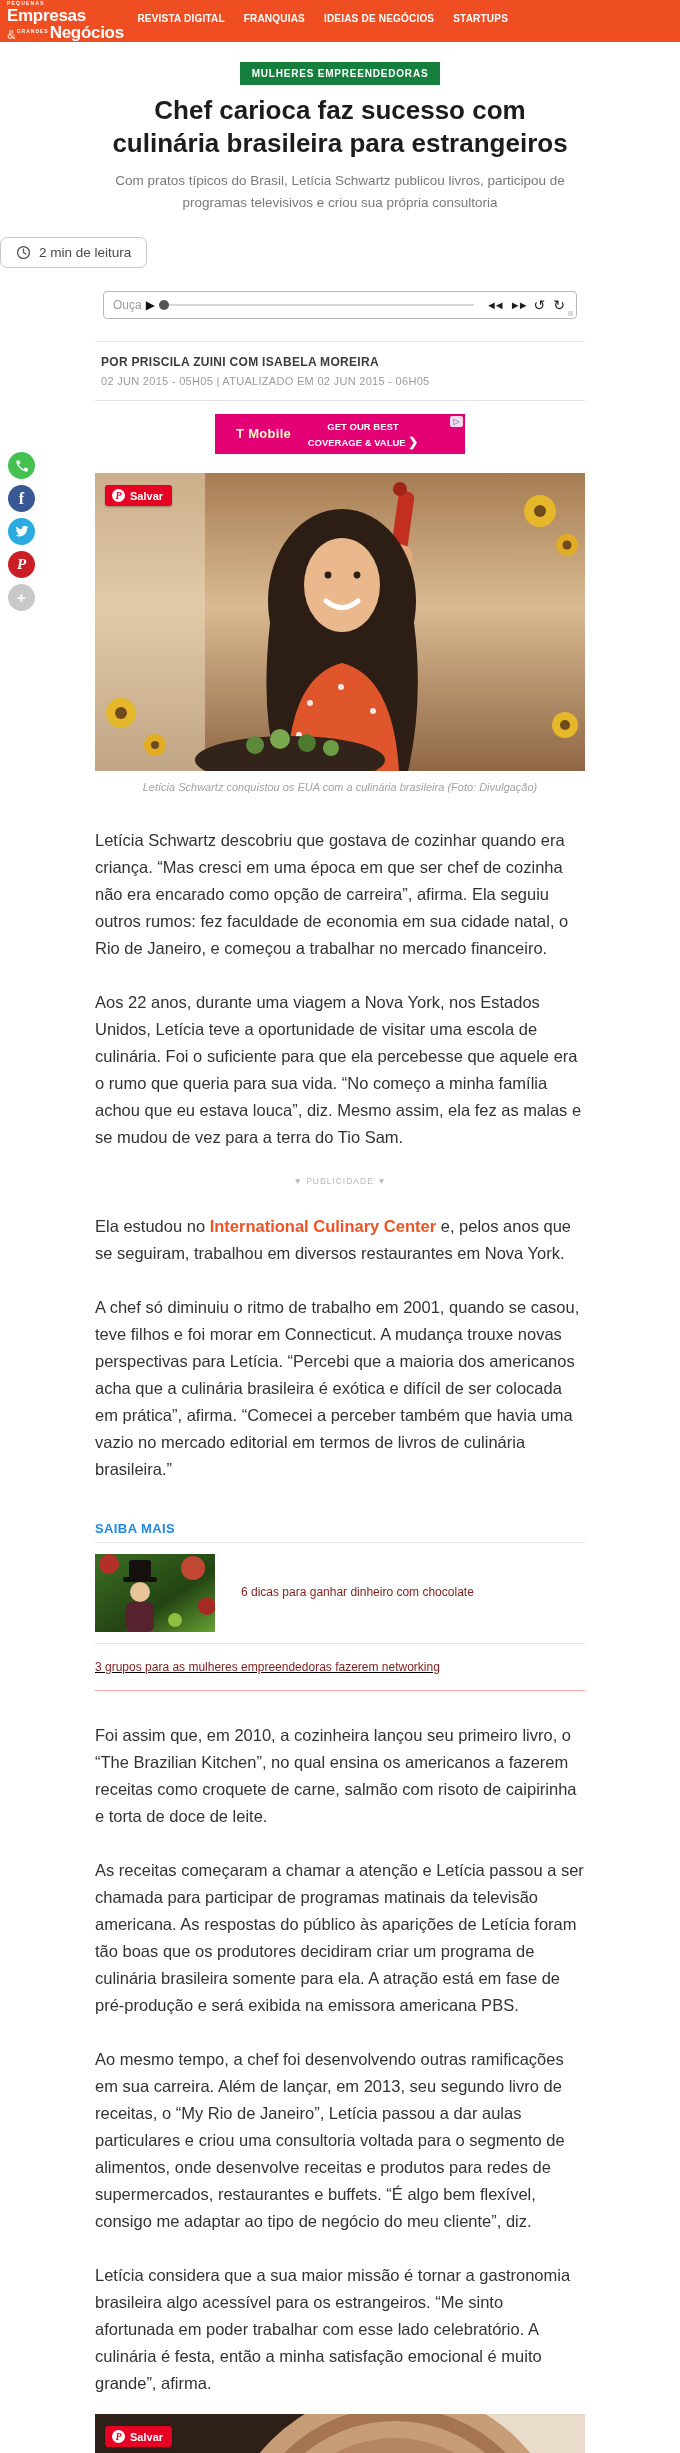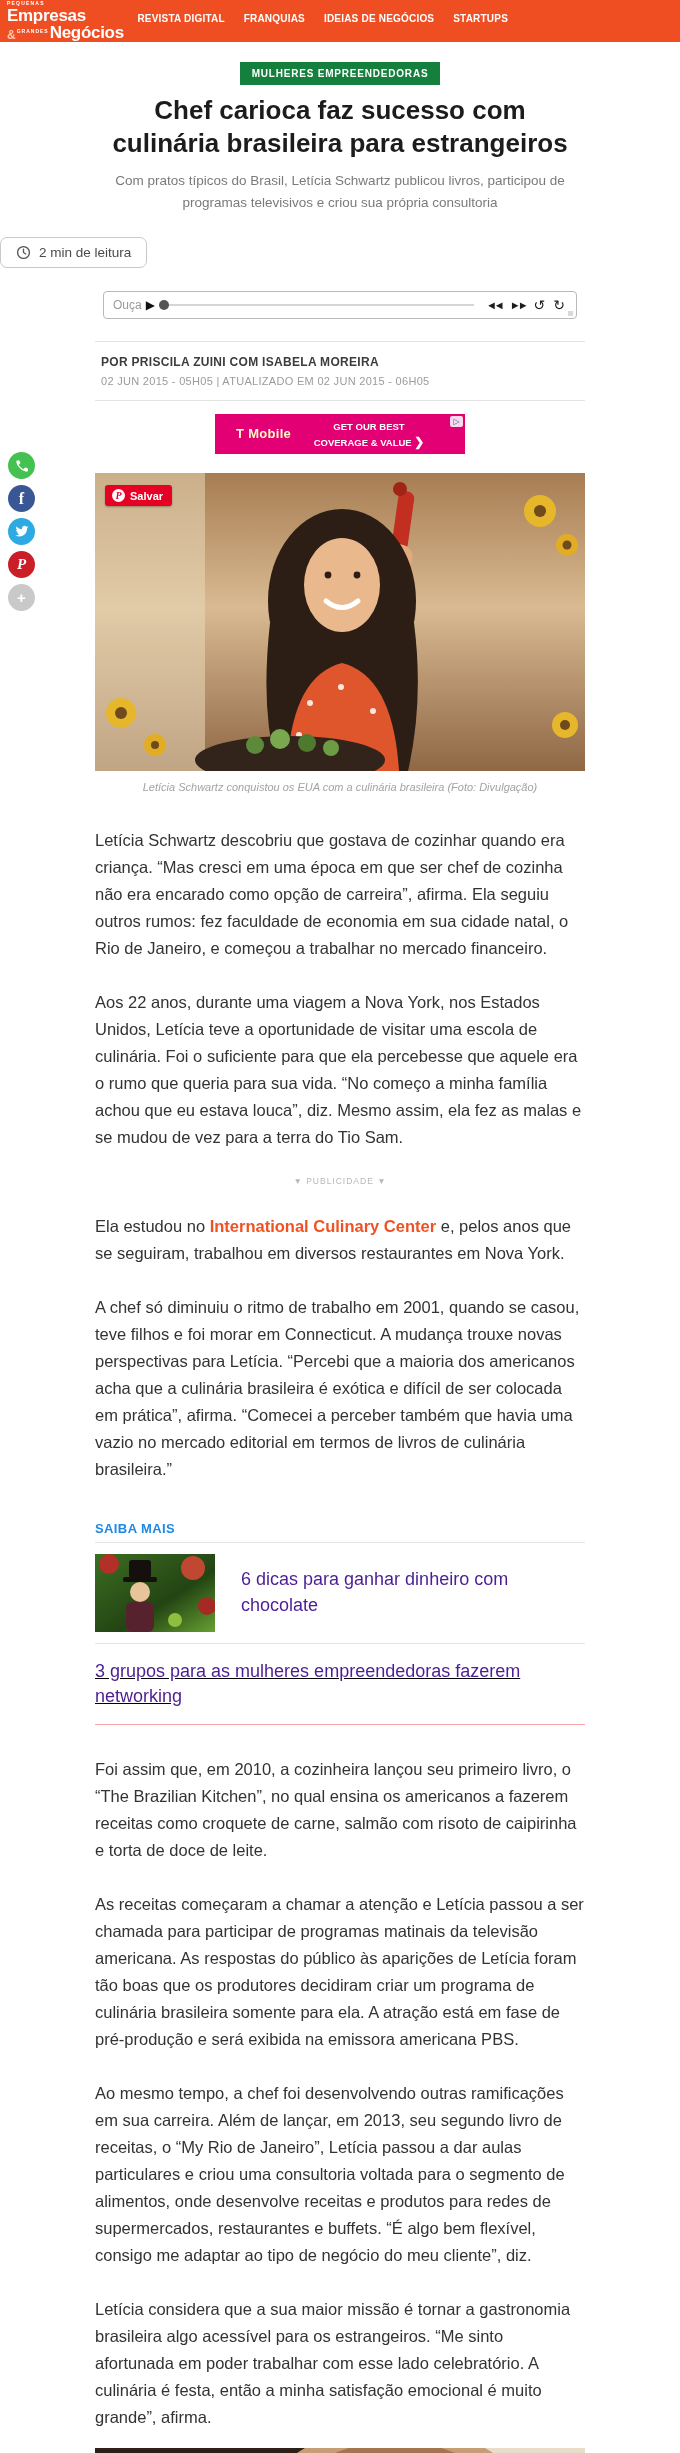--- a/index.html
+++ b/index.html
@@ -45,21 +45,21 @@
   
   .meta{width:478px;margin:22px auto 0;border-top:1px solid #e3e3e3;border-bottom:1px solid #e3e3e3;
         padding:13px 6px 13px 6px;}
   .byline{font-size:12px;font-weight:bold;color:#3c3c3c;letter-spacing:0.3px;}
   .dateline{font-size:11px;color:#9b9b9b;margin-top:6px;letter-spacing:0.3px;}
 
   
   .ad-wrap{text-align:center;margin-top:13px;}
   .ad{display:inline-block;width:250px;height:40px;background:#e20074;position:relative;text-align:left;cursor:pointer;}
   .ad .brand{position:absolute;left:21px;top:12px;color:#fef9c3;font-size:13px;font-weight:bold;letter-spacing:0.3px;}
-  .ad .msg{position:absolute;left:84px;top:7px;width:140px;color:#fff;font-size:9.5px;font-weight:bold;
+  .ad .msg{position:absolute;left:78px;top:7px;width:140px;color:#fff;font-size:9.5px;font-weight:bold;
            line-height:1.35;text-align:center;}
   .ad .arrow{font-size:12px;}
   .ad .adchoices{position:absolute;right:2px;top:2px;width:13px;height:11px;background:rgba(255,255,255,0.85);
            color:#1464d2;font-size:8px;line-height:11px;text-align:center;border-radius:2px;}
 
   
   .share-col{position:absolute;left:8px;top:452px;display:flex;flex-direction:column;gap:6px;}
   .sbtn{width:27px;height:27px;border-radius:50%;display:flex;align-items:center;justify-content:center;
         color:#fff;cursor:pointer;}
   .sbtn svg{display:block;}
@@ -86,21 +86,21 @@
   a.inline-link{color:#f05223;font-weight:bold;text-decoration:none;cursor:pointer;}
   .pub-marker{text-align:center;font-size:8.5px;color:#b8b8b8;letter-spacing:1px;margin-top:25px;}
 
   
   .saiba{width:490px;margin:38px auto 0;}
   .saiba h2{color:#1e88e5;font-size:13px;letter-spacing:0.4px;margin:0 0 6px;font-weight:bold;}
   .rel{border-top:1px solid #e4e4e4;}
   .rel:last-child{border-bottom:1px solid #fca5a5;text-decoration:underline;}
   .rel-a{display:flex;align-items:center;gap:26px;padding:11px 0;cursor:pointer;text-decoration:none;}
   .rel-thumb{width:120px;height:78px;flex:none;overflow:hidden;background:#24341a;}
-  .rel-title{font-size:18px;color:#4c1d95;line-height:1.4;}
+  .rel-title{font-size:12px;color:#7f1d1d;line-height:1.4;}
   .rel-a.textonly{padding:15px 0;}
 </style>
 </head>
 <body>
 
 <div class="page">
 
   <header class="hdr">
     <div class="logo">
       <span class="logo-tiny">PEQUENAS</span>

